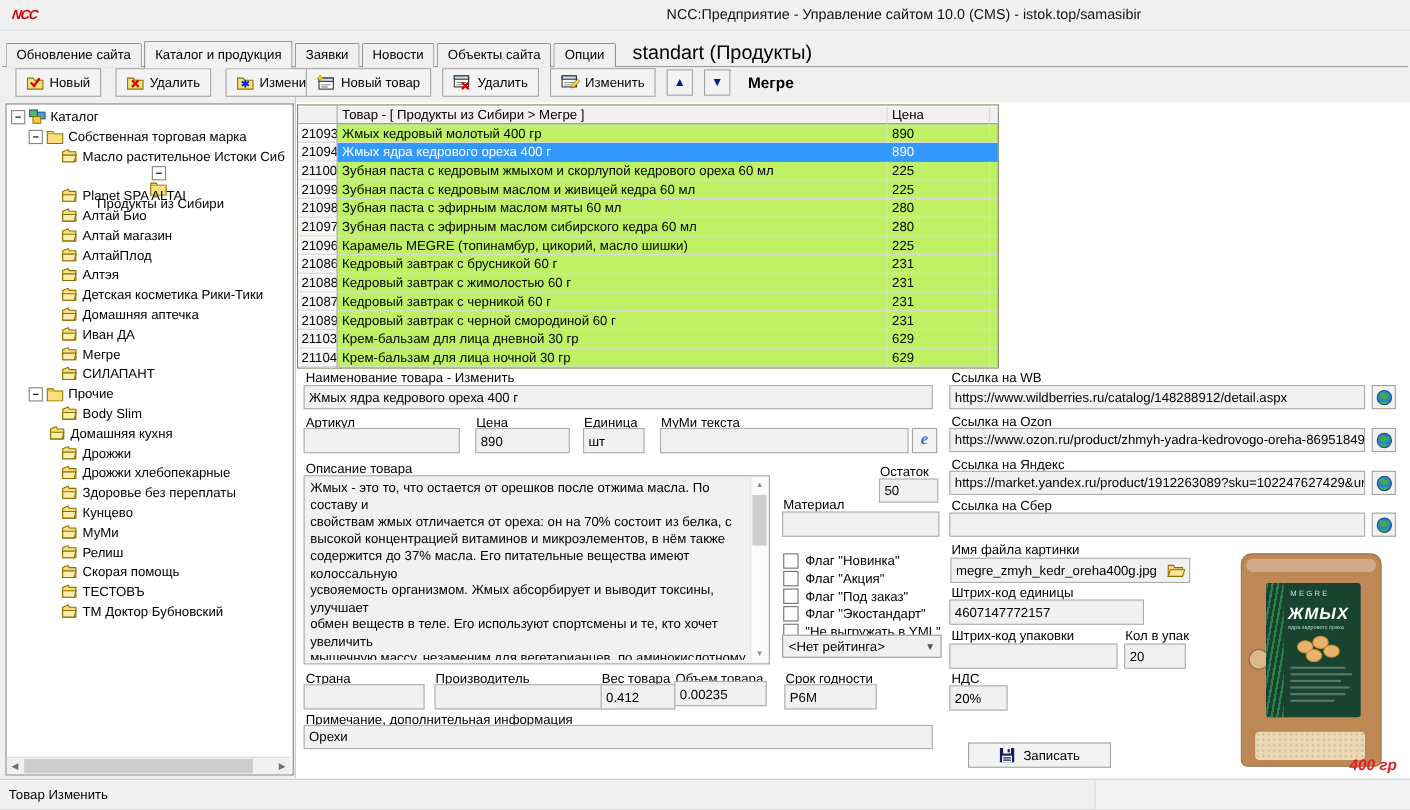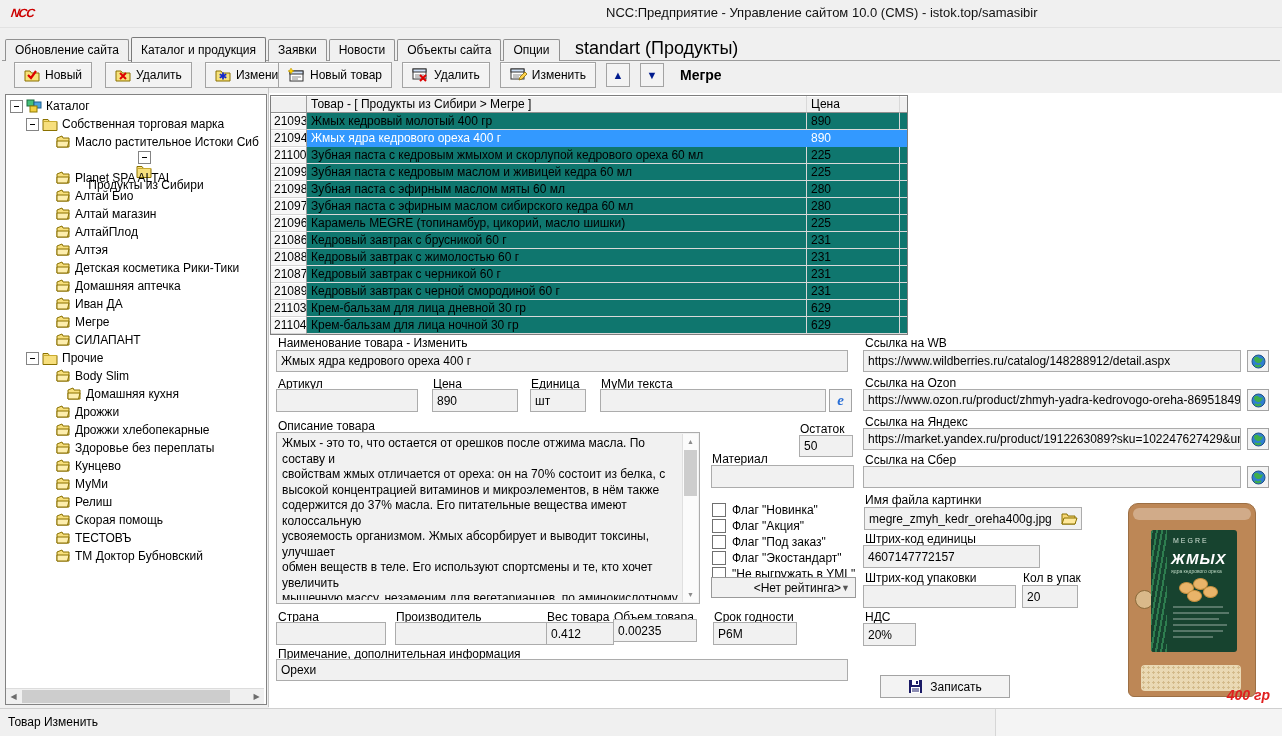--- a/index.html
+++ b/index.html
@@ -28,21 +28,21 @@
   .trow{height:18px;display:flex;align-items:center;white-space:nowrap;cursor:default;}
   .exp{width:11px;height:11px;border:1px solid #848484;background:#fff;display:inline-flex;align-items:center;justify-content:center;margin-right:3px;flex:none;}
   .exp i{display:block;width:5px;height:1px;background:#000;}
   .ticon{width:16px;height:14px;margin-right:4px;flex:none;}
   .hscroll{position:absolute;left:0;bottom:0;width:258px;height:15px;background:#f0f0f0;border-top:1px solid #dcdcdc;}
   .hs-arrow{position:absolute;top:0;width:15px;height:15px;display:flex;align-items:center;justify-content:center;color:#6d6d6d;font-size:8px;}
   .hs-thumb{position:absolute;left:16px;top:1px;width:208px;height:13px;background:#cdcdcd;}
   
   .content{position:absolute;left:269px;top:93px;width:1013px;height:615px;background:#ffffff;}
   
-  .grid{position:absolute;left:1px;top:2px;width:636px;border:1px solid #7e7e7e;background:#0f766e;}
+  .grid{position:absolute;left:1px;top:2px;width:636px;border:1px solid #7e7e7e;background:#bef264;}
   .grow{display:flex;height:17px;line-height:17px;}
   .gc{overflow:hidden;white-space:nowrap;box-sizing:border-box;}
   .gc-id{width:36px;background:#f7f7f7;border-right:1px solid #9d9d9d;border-bottom:1px solid #d4d4d4;padding:0 2px 0 3px;box-shadow:inset 0 1px 0 #fff;}
   .gc-name{width:500px;border-right:1px solid #d9d9d9;border-bottom:1px solid #d9d9d9;padding:0 4px;}
   .gc-price{width:93px;border-right:1px solid #d9d9d9;border-bottom:1px solid #d9d9d9;padding:0 4px;}
   .gc-stub{flex:1;border-bottom:1px solid #d9d9d9;}
   .ghead .gc{background:#f0f0f0;border-bottom:1px solid #8f8f8f;box-shadow:inset 0 1px 0 #fff;}
   .grow.sel .gc-name,.grow.sel .gc-price,.grow.sel .gc-stub{background:#3399ff;color:#fff;border-color:#3399ff;}
   
   .lbl{position:absolute;font-size:12px;white-space:nowrap;}
@@ -296,21 +296,21 @@
           </svg>
           <span>Прочие</span>
         </div>
         <div class="trow" style="padding-left: 49px;">
           <svg class="ticon" viewBox="0 0 16 14">
             <path d="M2 3l5-2 1 2h6v9H2z" fill="#f7df7d" stroke="#8a7100"></path>
             <path d="M2 6h12l-1.5 6H2z" fill="#fdeeae" stroke="#8a7100"></path>
           </svg>
           <span>Body Slim</span>
         </div>
-        <div class="trow" style="padding-left: 60px;">
+        <div class="trow" style="padding-left: 38px;">
           <svg class="ticon" viewBox="0 0 16 14">
             <path d="M2 3l5-2 1 2h6v9H2z" fill="#f7df7d" stroke="#8a7100"></path>
             <path d="M2 6h12l-1.5 6H2z" fill="#fdeeae" stroke="#8a7100"></path>
           </svg>
           <span>Домашняя кухня</span>
         </div>
         <div class="trow" style="padding-left: 49px;">
           <svg class="ticon" viewBox="0 0 16 14">
             <path d="M2 3l5-2 1 2h6v9H2z" fill="#f7df7d" stroke="#8a7100"></path>
             <path d="M2 6h12l-1.5 6H2z" fill="#fdeeae" stroke="#8a7100"></path>
@@ -531,21 +531,21 @@
       <label class="chkrow" style="left: 712px; top: 550px;">
         <span class="chk"></span>
         <span>Флаг "Экостандарт"</span>
       </label>
       <label class="chkrow" style="left: 712px; top: 566px;">
         <span class="chk"></span>
         <span>"Не выгружать в YML"</span>
       </label>
     </div>
 
-  <div class="dd" style="left:711px;top:577px;width:145px;height:21px;justify-content:flex-end;">
+  <div class="dd" style="left:711px;top:577px;width:145px;height:21px;">
     <span>&lt;Нет рейтинга&gt;</span>
     <span class="car">▼</span>
   </div>
 
   <span class="lbl" style="left:278px;top:610px;">Страна</span>
   <div class="inp" style="left:276px;top:622px;width:110px;height:23px;"></div>
 
   <span class="lbl" style="left:396px;top:610px;">Производитель</span>
   <div class="inp" style="left:395px;top:622px;width:166px;height:23px;"></div>
 

